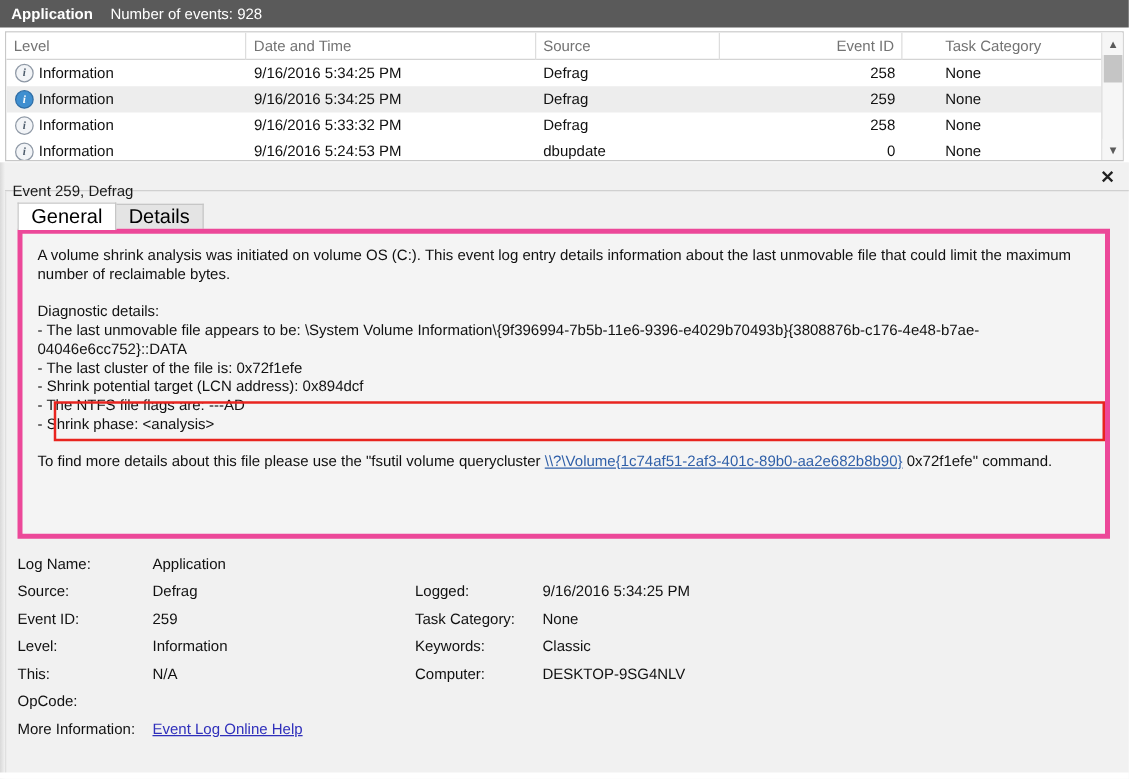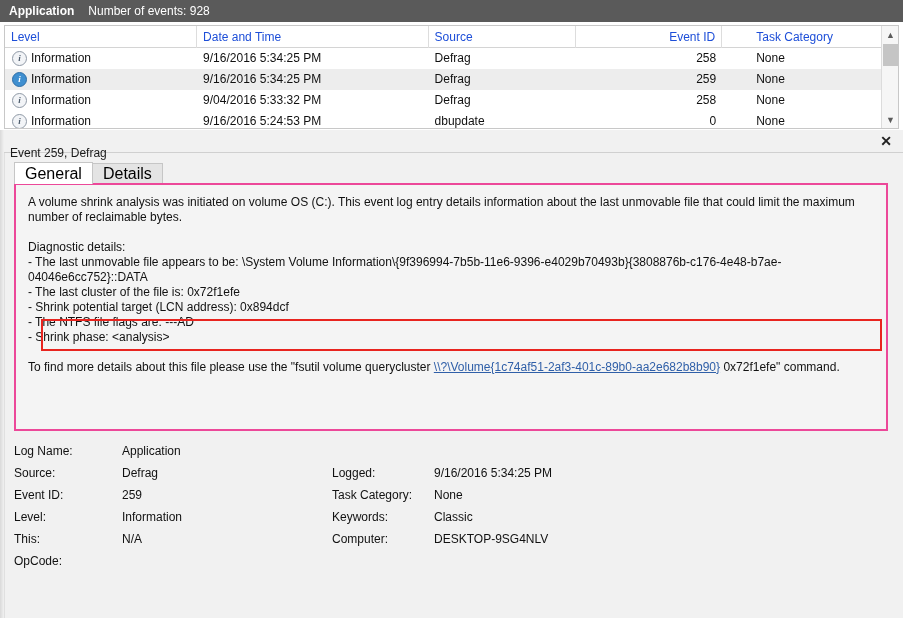--- a/index.html
+++ b/index.html
@@ -53,21 +53,21 @@
     display: flex;
     height: 22px;
     background: #ffffff;
     border-bottom: 1px solid #d4d4d4;
     box-sizing: border-box;
     align-items: center;
     position: relative;
   }
   .grid-header .cell {
     font-size: 12px;
-    color: #1d4ed8;
+    color: #737373;
     box-sizing: border-box;
     padding: 0 6px;
     height: 22px;
     line-height: 22px;
     border-right: 1px solid #dddddd;
     overflow: hidden;
     white-space: nowrap;
   }
   .grid-header .cell:last-child { border-right: none; }
 
@@ -211,21 +211,21 @@
     position: relative;
     z-index: 2;
   }
 
   
   .desc-box {
     position: absolute;
     left: 14px; top: 53px;
     width: 874px; height: 248px;
     background: #f4f4f4;
-    border: 2px solid #ec4899;
+    border: 4px solid #ec4899;
     box-sizing: border-box;
     padding: 10px 12px 8px 12px;
     overflow: hidden;
   }
   .desc-inner {
     position: relative;
     font-size: 12px;
     line-height: 15px;
     color: #111111;
   }
@@ -327,21 +327,21 @@
       <div class="cell col-source">Defrag</div>
       <div class="cell col-eventid">259</div>
       <div class="cell col-task">None</div>
     </div>
 
     <div class="grid-row">
       <div class="cell col-level level-cell">
         <span class="info-icon">i</span>
         <span>Information</span>
       </div>
-      <div class="cell col-date">9/04/2016 5:33:32 PM</div>
+      <div class="cell col-date">9/16/2016 5:33:32 PM</div>
       <div class="cell col-source">Defrag</div>
       <div class="cell col-eventid">258</div>
       <div class="cell col-task">None</div>
     </div>
 
     <div class="grid-row">
       <div class="cell col-level level-cell">
         <span class="info-icon">i</span>
         <span>Information</span>
       </div>
@@ -421,17 +421,23 @@
       <span class="meta-value">N/A</span>
       <span class="meta-label2">Computer:</span>
       <span class="meta-value2">DESKTOP-9SG4NLV</span>
     </div>
     <div class="meta-row">
       <span class="meta-label">OpCode:</span>
       <span class="meta-value"></span>
       <span class="meta-label2"></span>
       <span class="meta-value2"></span>
     </div>
+    <div class="meta-row">
+      <span class="meta-label">More Information:</span>
+      <span class="meta-value meta-link">Event Log Online Help</span>
+      <span class="meta-label2"></span>
+      <span class="meta-value2"></span>
+    </div>
   </div>
 </div>
 
 <div class="frame-left"></div>
 <div class="frame-bottom"></div>
 
 </body></html>

